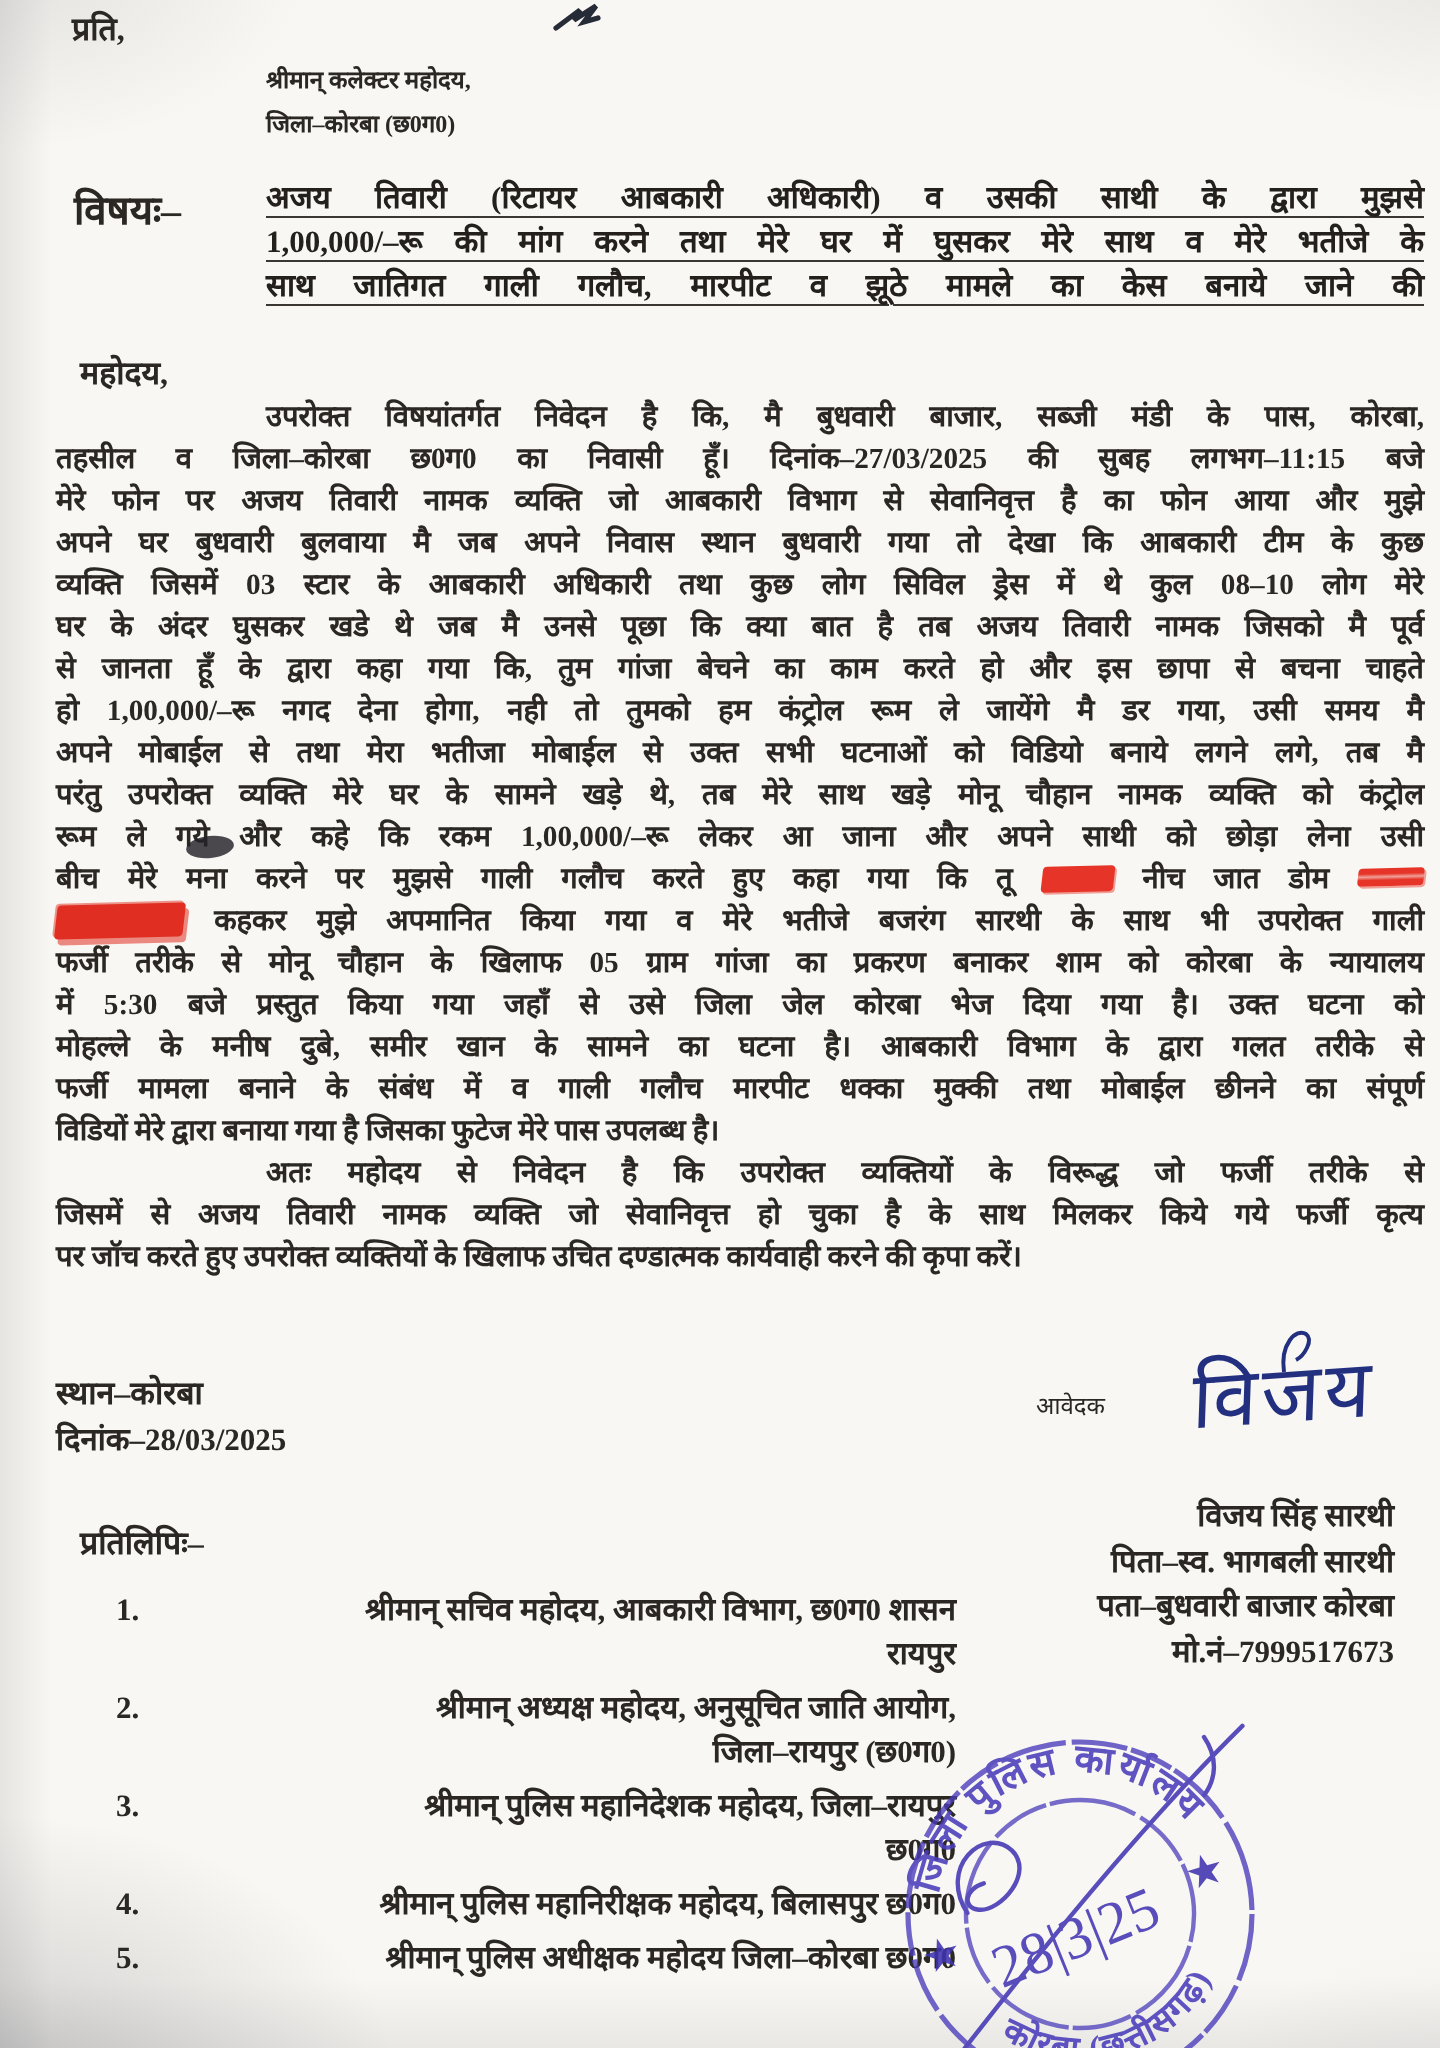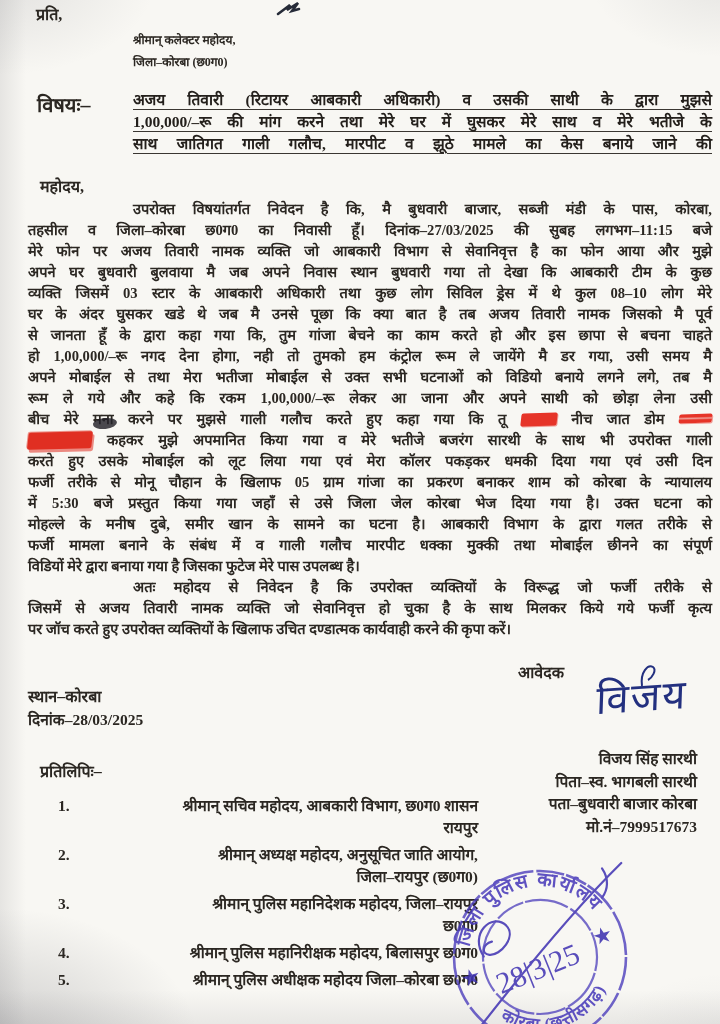--- a/index.html
+++ b/index.html
@@ -44,21 +44,21 @@
     background:linear-gradient(to bottom,#e63428 0%,#e63428 30%,rgba(230,52,40,.45) 48%,#e63428 66%,#e63428 100%);
   }
   .redact.heavy{
     height:17px;vertical-align:-4px;background:#e02f22;
     box-shadow:2px 3px 0 rgba(224,47,34,.55), -1px -1px 0 rgba(224,47,34,.5);
   }
   .ink-smudge{left:93px;top:418px;width:24px;height:11px;background:rgba(35,33,40,.82);
     border-radius:50%;transform:rotate(-6deg);}
   .place{left:28px;top:685px;font-size:16px;font-weight:600;}
   .date{left:28px;top:708px;font-size:15.5px;font-weight:600;}
-  .applicant-label{left:518px;top:661px;font-size:16px;font-weight:700;}
+  .applicant-label{left:518px;top:694px;font-size:12px;font-weight:400;}
   .signature{
     left:596px;top:676px;font-size:40px;line-height:44px;color:#23307f;
     transform:rotate(-4deg) skewX(-6deg);font-weight:500;letter-spacing:2px;
   }
   .sig-flourish{left:636px;top:662px;}
   .applicant-details{left:447px;top:748px;width:250px;text-align:right;
     font-size:15.5px;line-height:22.5px;font-weight:600;}
   .copies-label{left:40px;top:760px;font-size:16px;font-weight:600;}
   .copies{left:58px;top:795px;width:420px;font-size:15.5px;line-height:22px;font-weight:600;}
   .citem{display:flex;margin-bottom:5px;}
@@ -97,24 +97,24 @@
   <div class="abs body-text">
       <div class="bline" style="text-indent: 105px;">उपरोक्त विषयांतर्गत निवेदन है कि, मै बुधवारी बाजार, सब्जी मंडी के पास, कोरबा,</div>
       <div class="bline">तहसील व जिला–कोरबा छ0ग0 का निवासी हूँ। दिनांक–27/03/2025 की सुबह लगभग–11:15 बजे</div>
       <div class="bline">मेरे फोन पर अजय तिवारी नामक व्यक्ति जो आबकारी विभाग से सेवानिवृत्त है का फोन आया और मुझे</div>
       <div class="bline">अपने घर बुधवारी बुलवाया मै जब अपने निवास स्थान बुधवारी गया तो देखा कि आबकारी टीम के कुछ</div>
       <div class="bline">व्यक्ति जिसमें 03 स्टार के आबकारी अधिकारी तथा कुछ लोग सिविल ड्रेस में थे कुल 08–10 लोग मेरे</div>
       <div class="bline">घर के अंदर घुसकर खडे थे जब मै उनसे पूछा कि क्या बात है तब अजय तिवारी नामक जिसको मै पूर्व</div>
       <div class="bline">से जानता हूँ के द्वारा कहा गया कि, तुम गांजा बेचने का काम करते हो और इस छापा से बचना चाहते</div>
       <div class="bline">हो 1,00,000/–रू नगद देना होगा, नही तो तुमको हम कंट्रोल रूम ले जायेंगे मै डर गया, उसी समय मै</div>
       <div class="bline">अपने मोबाईल से तथा मेरा भतीजा मोबाईल से उक्त सभी घटनाओं को विडियो बनाये लगने लगे, तब मै</div>
+      <div class="bline">परंतु उपरोक्त व्यक्ति मेरे घर के सामने खड़े थे, तब मेरे साथ खड़े मोनू चौहान नामक व्यक्ति को कंट्रोल</div>
       <div class="bline">रूम ले गये और कहे कि रकम 1,00,000/–रू लेकर आ जाना और अपने साथी को छोड़ा लेना उसी</div>
       <div class="bline">बीच मेरे मना करने पर मुझसे गाली गलौच करते हुए कहा गया कि तू <span class="redact" style="width: 36px;"></span> नीच जात डोम <span class="redact strike" style="width: 33px;"></span></div>
       <div class="bline"><span class="redact heavy" style="width: 64px;"></span> कहकर मुझे अपमानित किया गया व मेरे भतीजे बजरंग सारथी के साथ भी उपरोक्त गाली</div>
-      <div class="bline">करते हुए उसके मोबाईल को लूट लिया गया एवं मेरा कॉलर पकड़कर धमकी दिया गया एवं उसी दिन</div>
       <div class="bline">फर्जी तरीके से मोनू चौहान के खिलाफ 05 ग्राम गांजा का प्रकरण बनाकर शाम को कोरबा के न्यायालय</div>
       <div class="bline">में 5:30 बजे प्रस्तुत किया गया जहाँ से उसे जिला जेल कोरबा भेज दिया गया है। उक्त घटना को</div>
       <div class="bline">मोहल्ले के मनीष दुबे, समीर खान के सामने का घटना है। आबकारी विभाग के द्वारा गलत तरीके से</div>
       <div class="bline">फर्जी मामला बनाने के संबंध में व गाली गलौच मारपीट धक्का मुक्की तथा मोबाईल छीनने का संपूर्ण</div>
       <div class="bline no-jl">विडियों मेरे द्वारा बनाया गया है जिसका फुटेज मेरे पास उपलब्ध है।</div>
       <div class="bline" style="text-indent: 105px;">अतः महोदय से निवेदन है कि उपरोक्त व्यक्तियों के विरूद्ध जो फर्जी तरीके से</div>
       <div class="bline">जिसमें से अजय तिवारी नामक व्यक्ति जो सेवानिवृत्त हो चुका है के साथ मिलकर किये गये फर्जी कृत्य</div>
       <div class="bline no-jl">पर जॉच करते हुए उपरोक्त व्यक्तियों के खिलाफ उचित दण्डात्मक कार्यवाही करने की कृपा करें।</div>
     </div>
 

